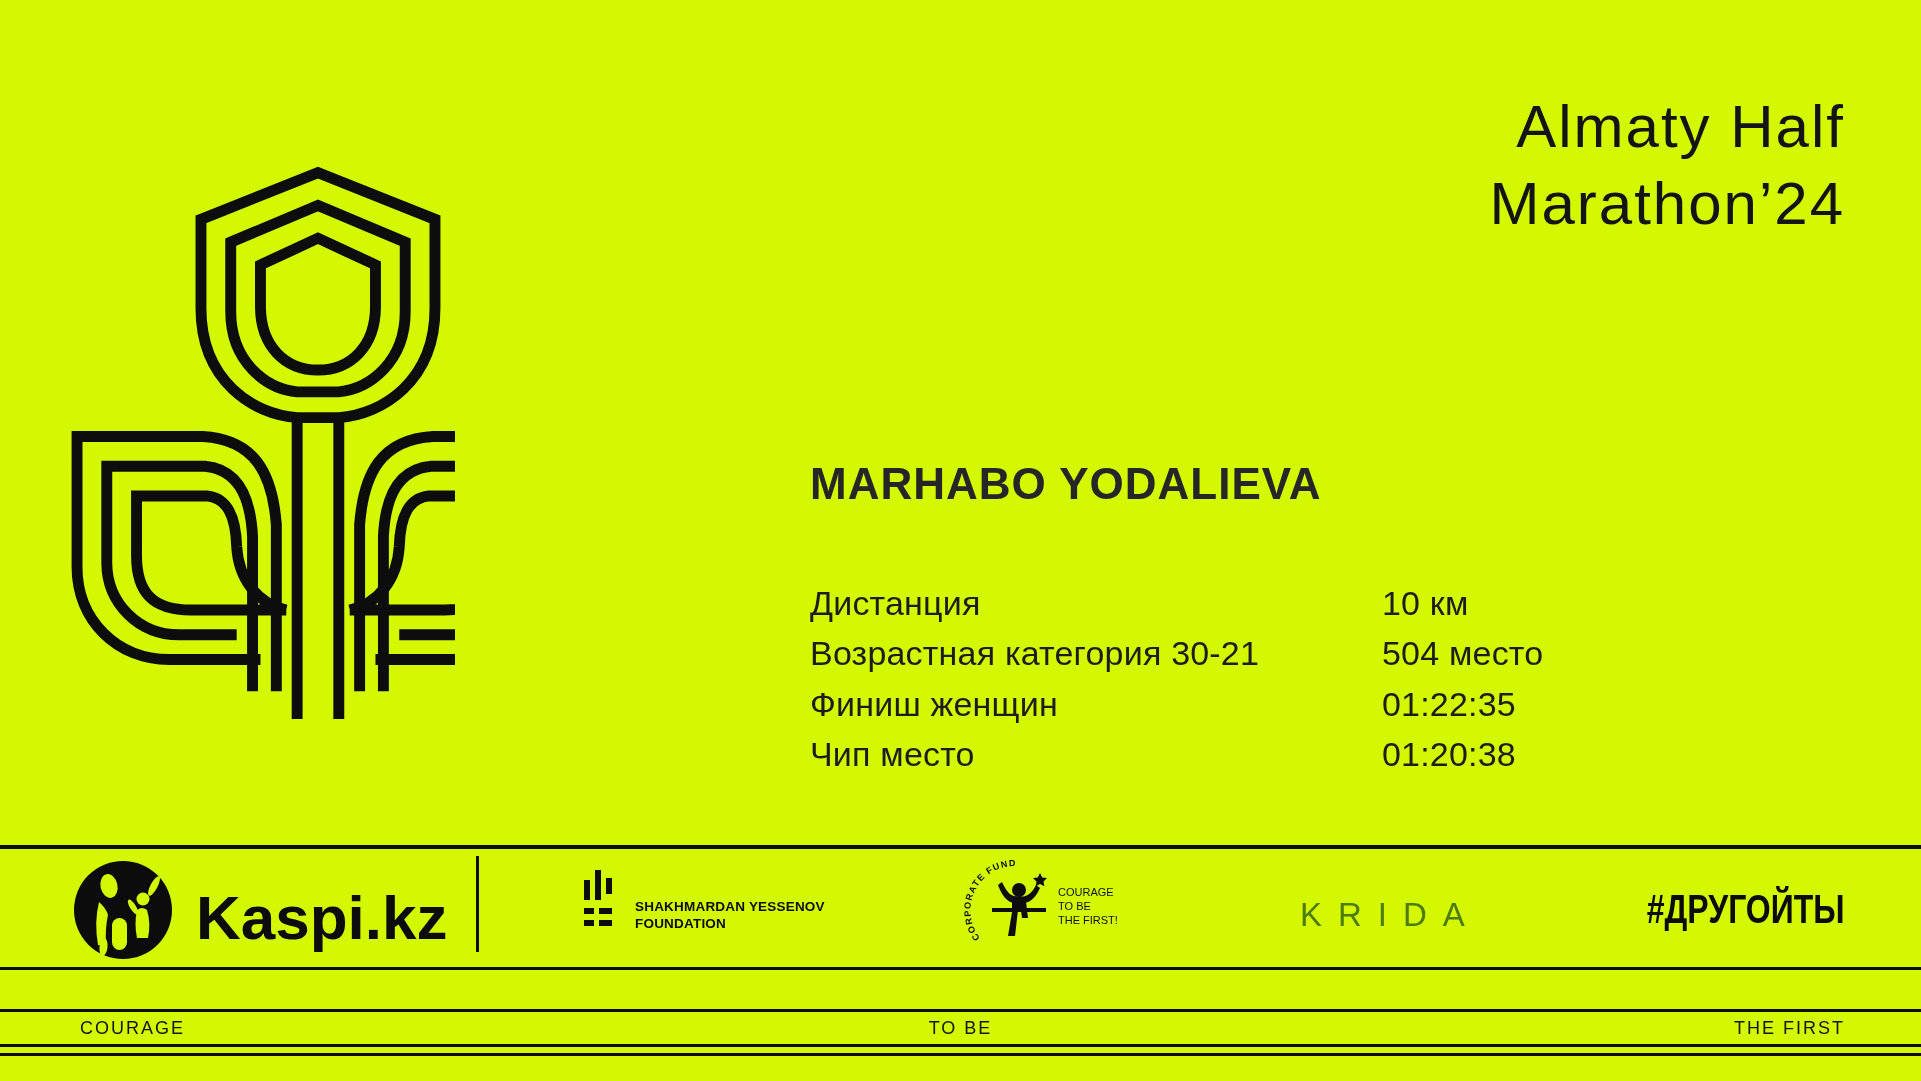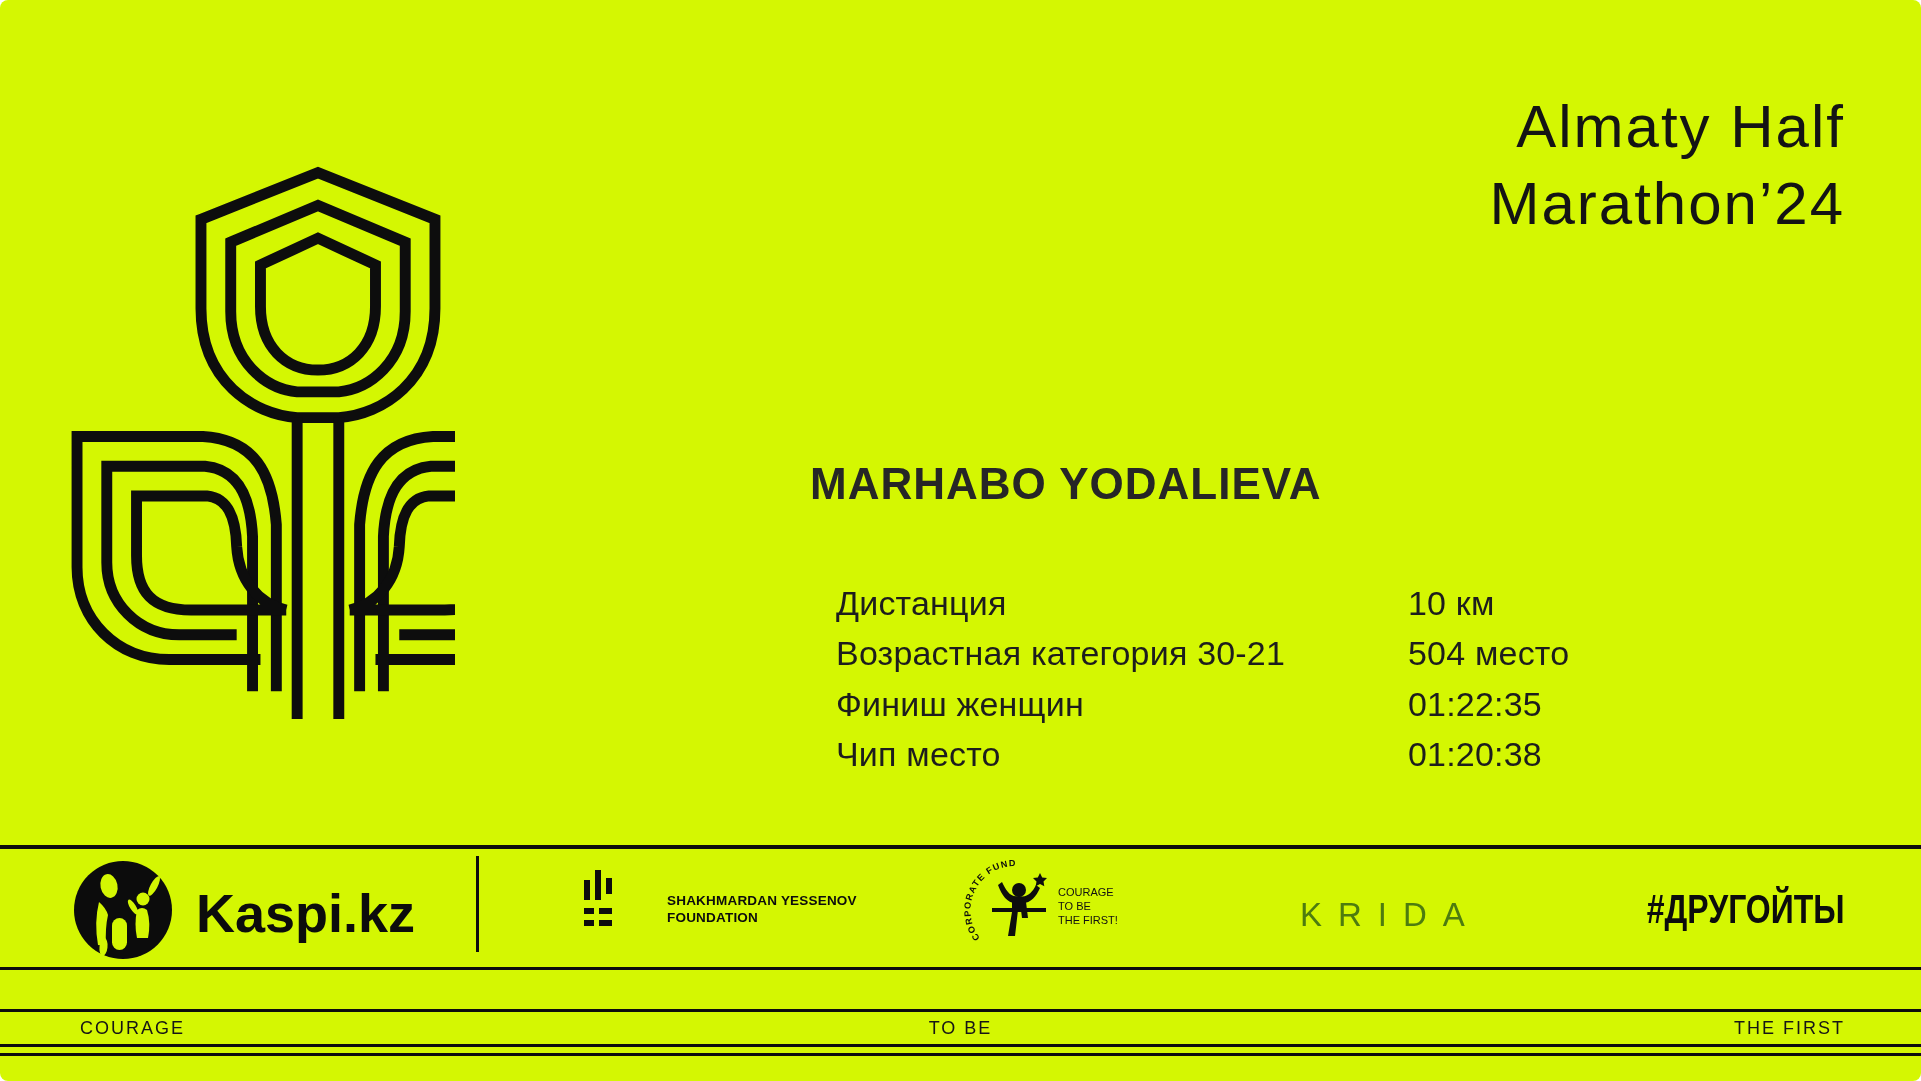--- a/index.html
+++ b/index.html
@@ -2,21 +2,20 @@
 <html><head>
 <meta charset="utf-8">
 <style>
   html,body{margin:0;padding:0;}
   #page{
     position:relative;
     width:1921px;height:1081px;
     overflow:hidden;
     font-family:"Liberation Sans", sans-serif;
     color:#1c1c1c;
-    border-radius:8px;
   }
   .abs{position:absolute;}
   
   .event-title{
     top:88px;right:76px;
     text-align:right;
     font-size:60px;line-height:77px;
     letter-spacing:2px;
     font-weight:400;color:#141414;
     white-space:pre;
@@ -34,35 +33,35 @@
     letter-spacing:1px;color:#262626;
     white-space:nowrap;
   }
   
   .results{
     left:810px;top:578px;width:900px;
     display:flex;flex-direction:column;
   }
   .result-row{
     display:flex;height:50.5px;align-items:center;
-    font-size:34px;color:#1d1d1d;letter-spacing:0.2px;margin-left:26px;
+    font-size:34px;color:#1d1d1d;letter-spacing:0.2px;
   }
   .result-label{width:572px;flex:none;}
   .result-value{flex:none;}
   
   .rule{left:0;width:1921px;background:#0d0d0d;}
   
   .kaspi-logo{left:73px;top:860px;}
   .kaspi-text{
     left:196px;top:882px;
-    font-size:54px;font-weight:700;color:#0c0c0c;
+    font-size:62px;font-weight:700;color:#0c0c0c;
     letter-spacing:0px;white-space:nowrap;
   }
   .footer-divider{left:476px;top:856px;width:3px;height:96px;background:#0d0d0d;}
-  .yessenov{left:583px;top:870px;display:flex;align-items:center;gap:32px;}
+  .yessenov{left:583px;top:870px;display:flex;align-items:flex-end;}
   .yessenov-text{
     margin-left:20px;margin-top:15px;
     font-size:13.5px;font-weight:700;line-height:17px;
     letter-spacing:0.2px;color:#0d0d0d;white-space:pre;
   }
   .corpfund{left:962px;top:860px;}
   .krida-text{
     left:1300px;top:896px;
     font-size:33px;font-weight:400;color:#4d7c0f;
     letter-spacing:16px;white-space:nowrap;

